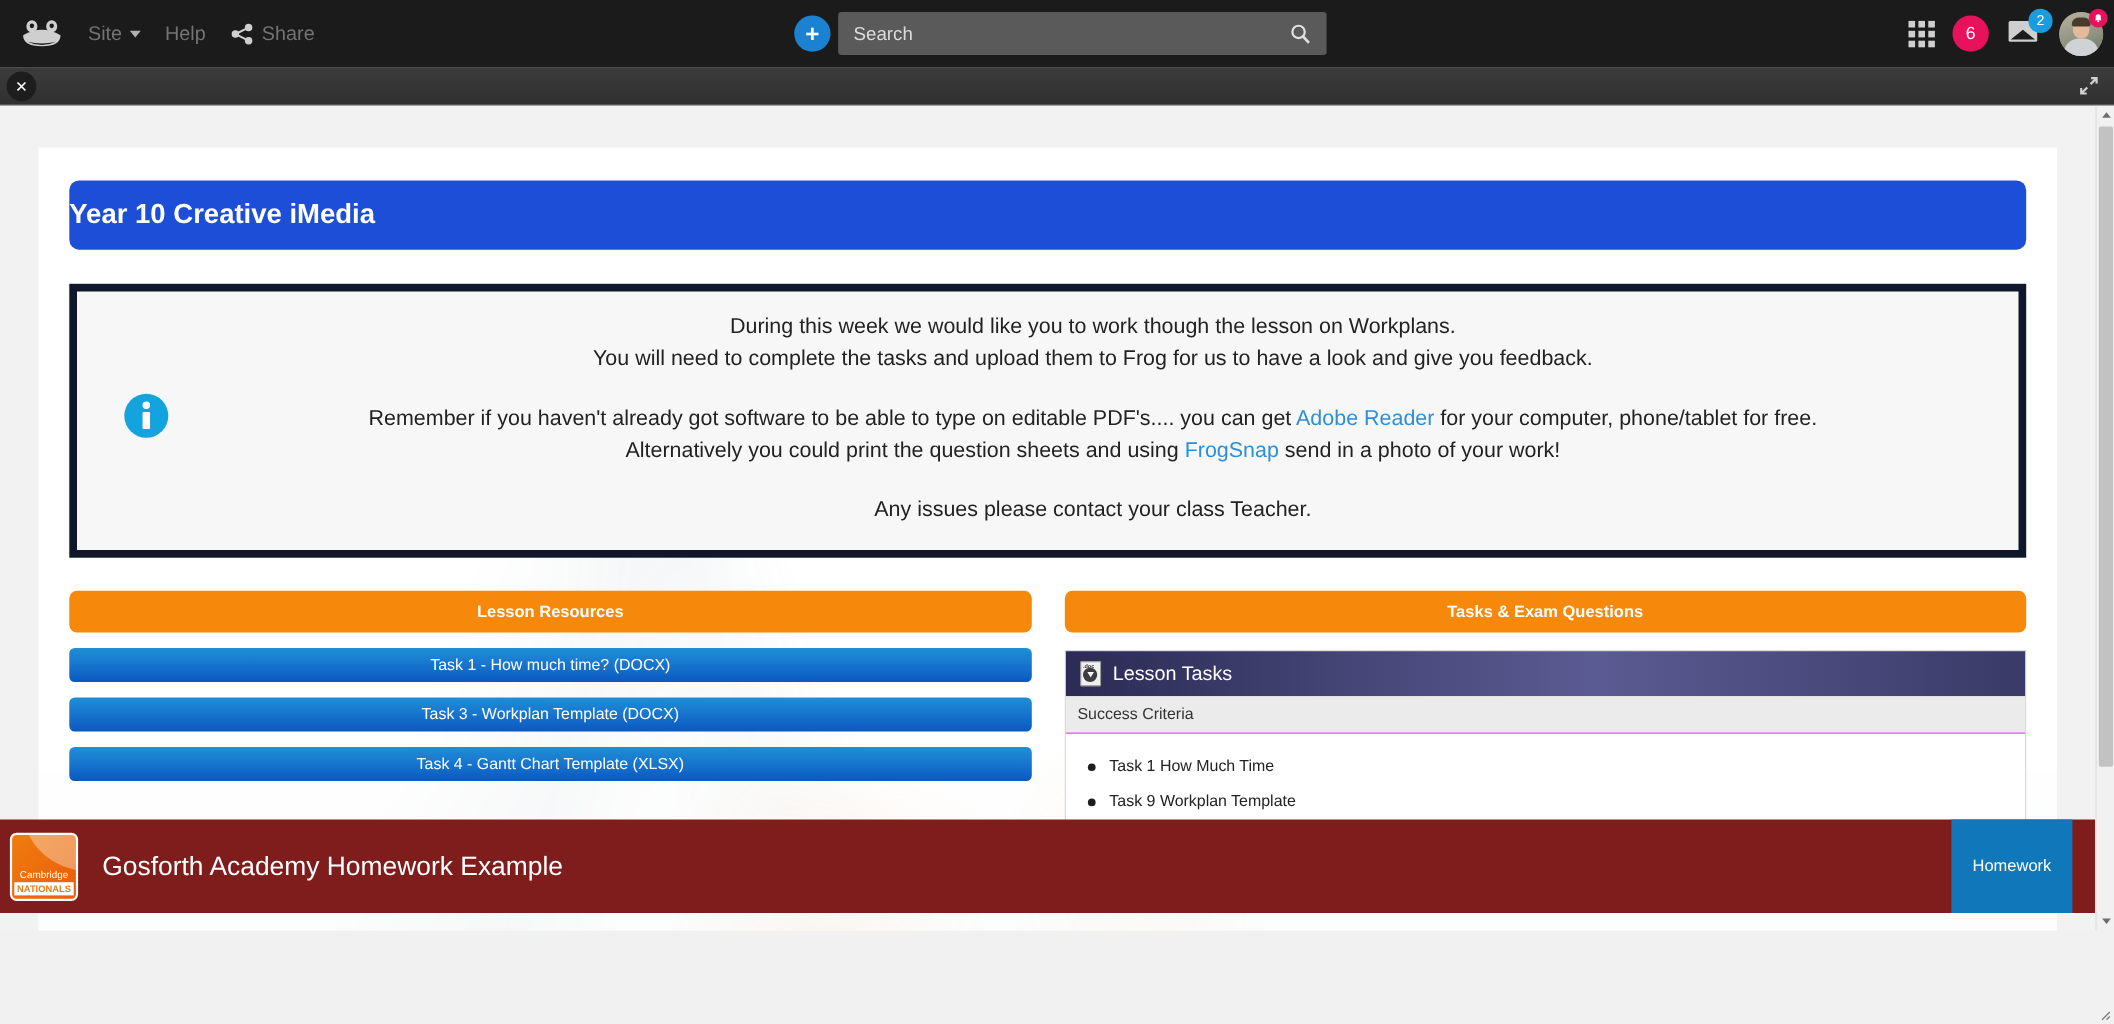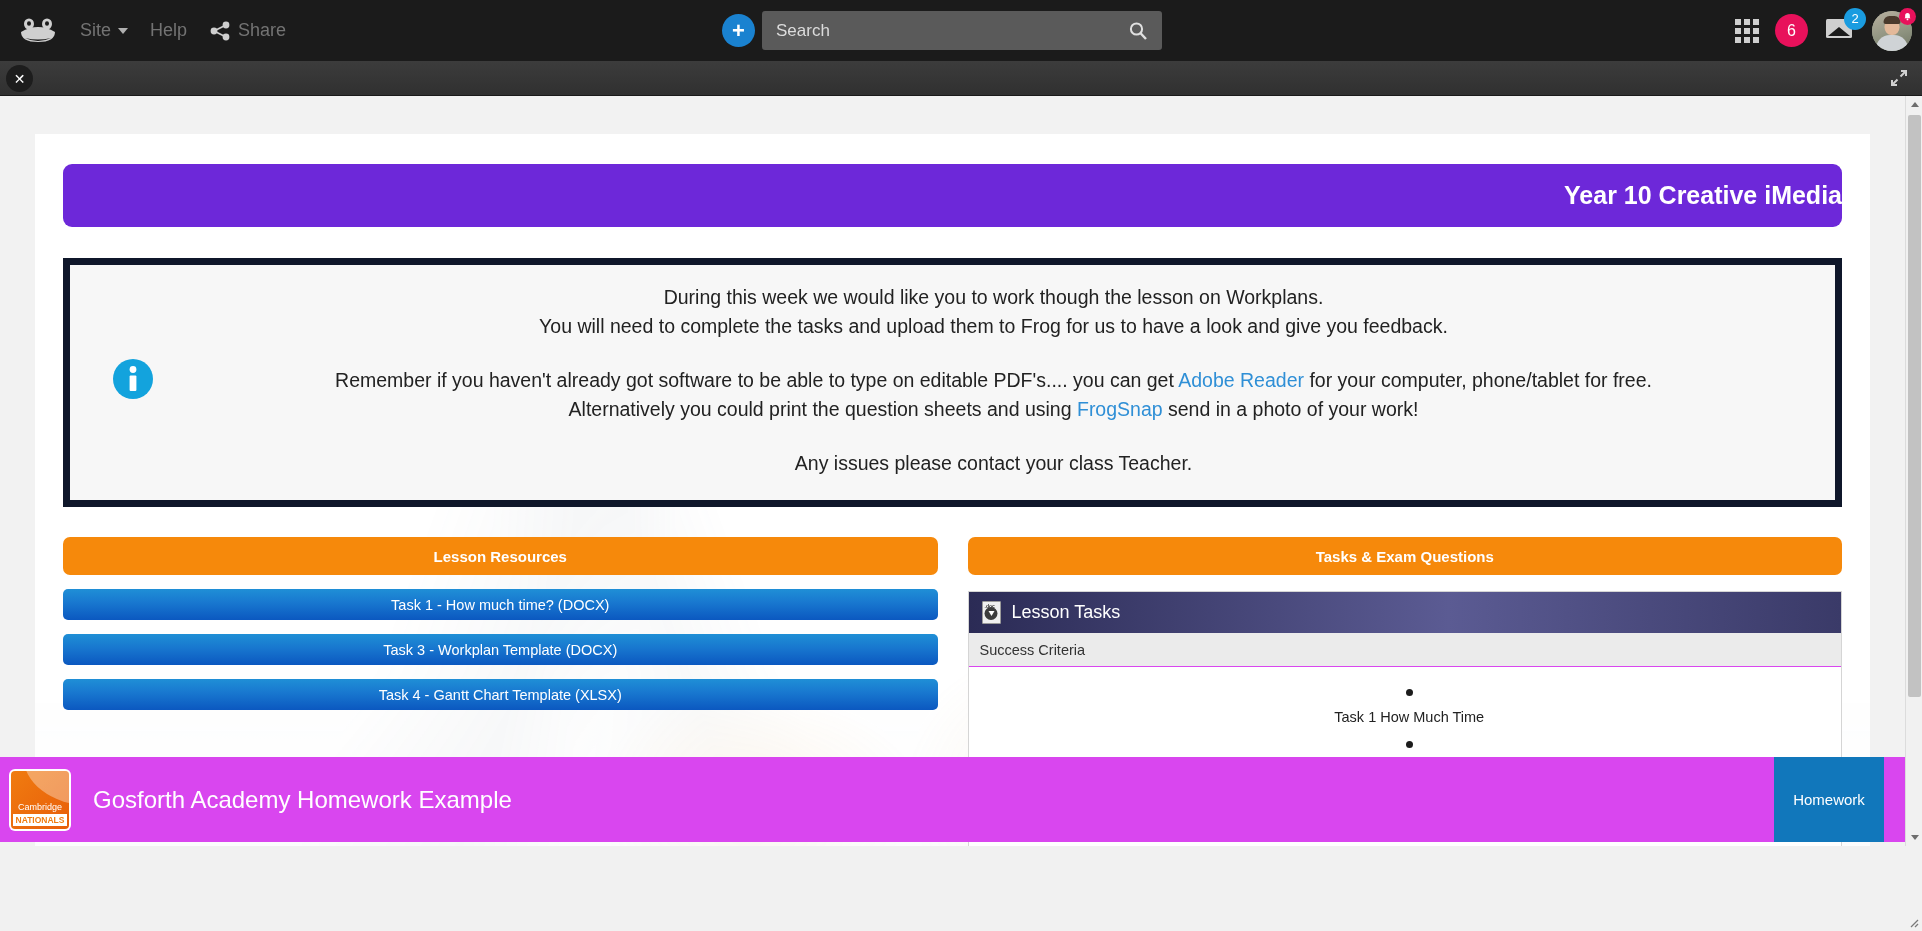--- a/index.html
+++ b/index.html
@@ -38,21 +38,21 @@
   .plus-btn {
     position: absolute; left: 722px; top: 14px;
     width: 33px; height: 33px; border-radius: 50%;
     background: #1a82d0; color: #fff;
     display: flex; align-items: center; justify-content: center;
     font-size: 22px; font-weight: bold; line-height: 1;
     cursor: pointer;
   }
   .searchwrap {
     position: absolute; left: 762px; top: 11px;
-    width: 400px; height: 39px;
+    width: 444px; height: 39px;
     background: #5a5a5a; border-radius: 3px;
     display: flex; align-items: center;
   }
   .searchwrap input {
     flex: 1; background: transparent; border: 0; outline: 0;
     color: #e6e6e6; font-size: 17px; padding: 0 14px;
     font-family: "Liberation Sans", sans-serif;
   }
   .searchwrap input::placeholder { color: #dcdcdc; }
   .search-icon { margin-right: 14px; display: flex; }
@@ -149,22 +149,22 @@
       radial-gradient(ellipse 230px 150px at 720px 310px, #e9a54d 0%, rgba(233,165,77,0) 70%),
       radial-gradient(ellipse 180px 200px at 1000px 300px, #d9b07a 0%, rgba(217,176,122,0) 70%),
       linear-gradient(110deg, rgba(130,140,150,0) 20%, rgba(110,125,140,.55) 28%, rgba(110,125,140,0) 33%),
       linear-gradient(70deg, rgba(120,130,145,0) 30%, rgba(100,115,130,.45) 37%, rgba(100,115,130,0) 42%),
       linear-gradient(0deg, rgba(120,130,145,.35) 0%, rgba(120,130,145,0) 55%);
   }
   .inner { position: relative; padding: 0 28px; }
 
   .banner {
     margin-top: 30px; height: 63px; border-radius: 9px;
-    background: #6d28d9; color: #fff;
-    display: flex; align-items: center; justify-content: flex-end;
+    background: #1d4ed8; color: #fff;
+    display: flex; align-items: center; justify-content: flex-start;
     font-size: 25px; font-weight: bold;
   }
 
   .infobox {
     margin-top: 31px;
     border: 7px solid #0f172a;
     background: #f7f7f7;
     padding: 18px 26px 22px 26px;
     display: flex; align-items: center;
     min-height: 218px;
@@ -231,21 +231,20 @@
     height: 34px; background: #ebebeb; border-bottom: 1px solid #d946ef;
     display: flex; align-items: center; padding: 0 11px;
     font-size: 14.5px; color: #333;
   }
   .panel-body { padding: 22px 11px 22px 11px; min-height: 110px; }
   .crit { list-style: none; }
   .crit li {
     display: flex; align-items: center; gap: 13px;
     font-size: 14.5px; color: #222; margin-bottom: 16px;
     padding-left: 9px;
-    flex-direction: column;
   }
   .crit li:last-child { margin-bottom: 0; }
   .bullet {
     width: 7px; height: 7px; border-radius: 50%;
     background: #1c1c1c; flex: 0 0 7px;
   }
 
   
   .scrollbar {
     position: absolute; top: 96px; right: 0;
@@ -261,23 +260,23 @@
   .sb-tri-up { width:0;height:0;border-left:4px solid transparent;border-right:4px solid transparent;border-bottom:5px solid #6e6e6e; }
   .sb-tri-down { width:0;height:0;border-left:4px solid transparent;border-right:4px solid transparent;border-top:5px solid #6e6e6e; }
   .sb-thumb {
     position: absolute; top: 19px; left: 2px;
     width: 13px; height: 582px; background: #c2c2c2; border-radius: 2px;
     cursor: pointer;
   }
 
   
   .bottombar {
-    position: absolute; bottom: 4px; left: 0;
+    position: absolute; bottom: 16px; left: 0;
     width: 1905px; height: 85px;
-    background: #d946ef;
+    background: #7f1d1d;
     display: flex; align-items: center;
   }
   .cn-logo {
     margin-left: 9px; width: 62px; height: 62px;
     border-radius: 6px; background: #ffffff;
     padding: 2px; flex: 0 0 62px;
   }
   .cn-inner {
     width: 100%; height: 100%; border-radius: 4px;
     background: linear-gradient(135deg,#f07c10 0%, #e85d0a 100%);

